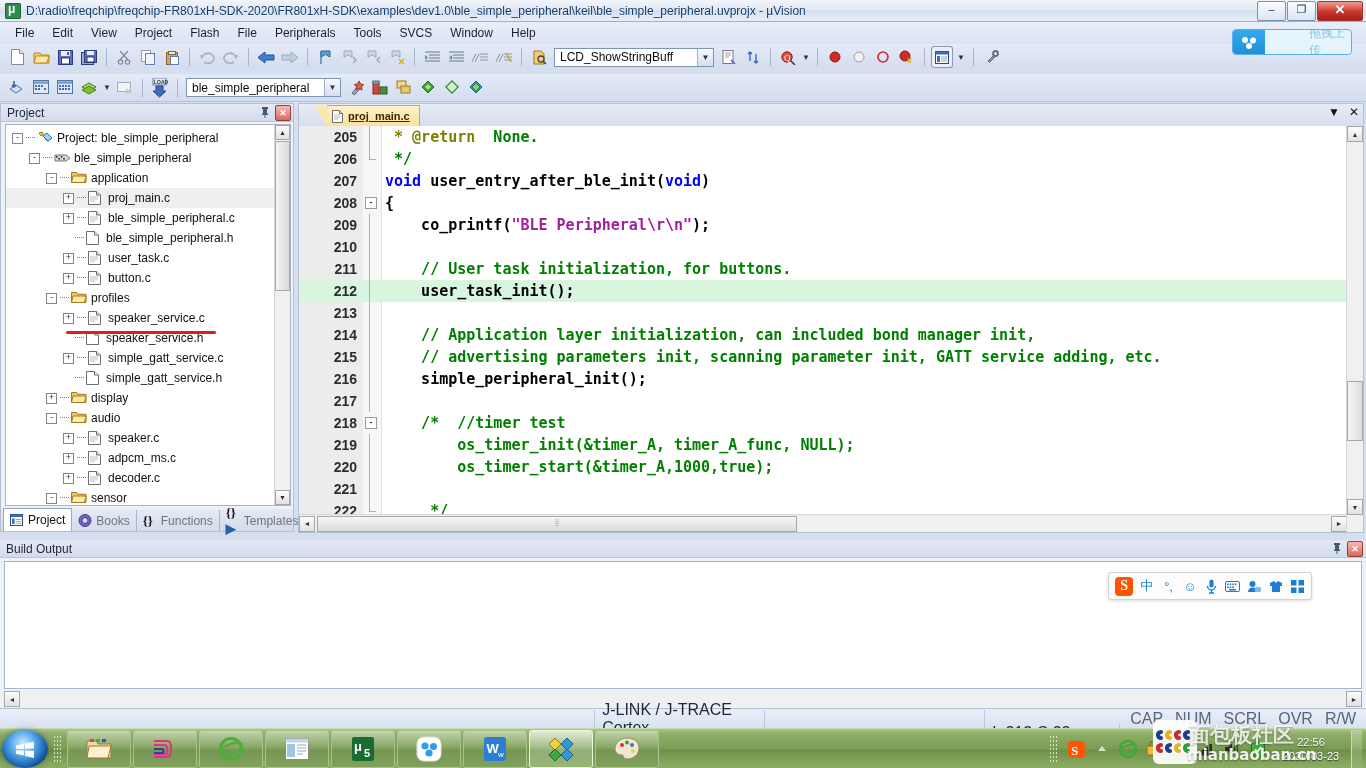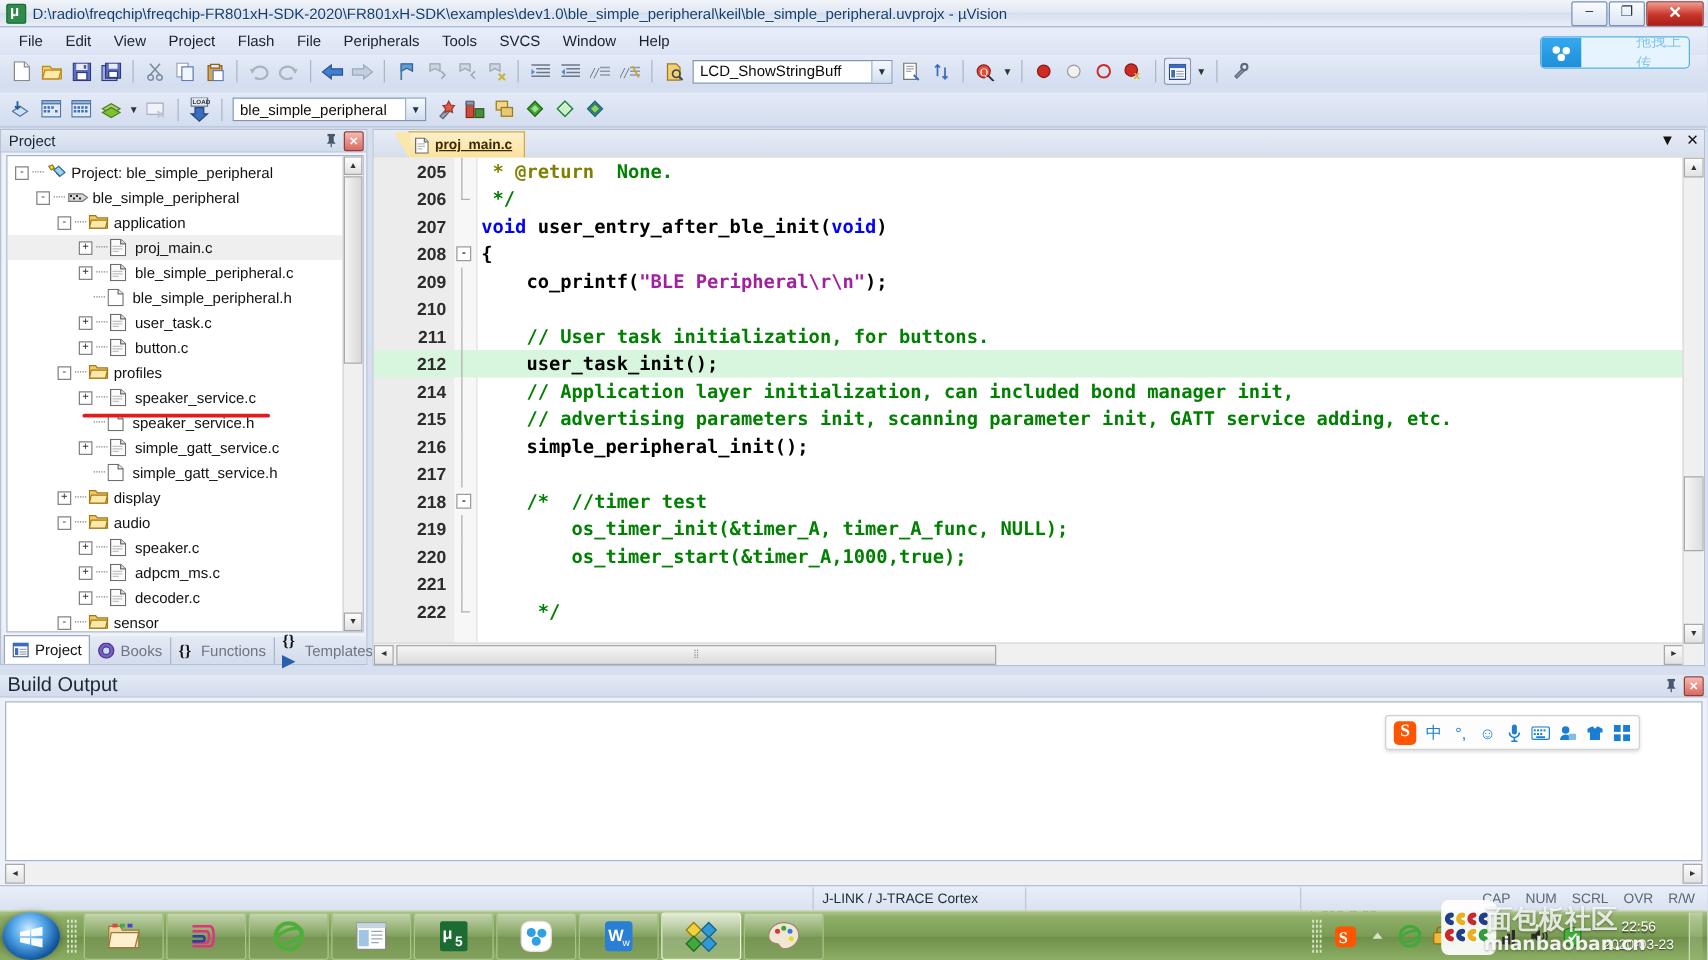--- a/index.html
+++ b/index.html
@@ -236,21 +236,21 @@
 
   
   .buildpanel{
     position:absolute;left:0;top:540px;width:1366px;height:168px;
     background:#eef1f7;box-sizing:border-box;
   }
   .bp-head{
     height:18px;display:flex;align-items:center;padding:0 3px 0 6px;box-sizing:border-box;
     background:linear-gradient(to bottom,#e3e9f4,#d2dcec);border-bottom:1px solid #b9c5d8;
   }
-  .bp-head .t{flex:1;font-size:16px;color:#1b2736;}
+  .bp-head .t{flex:1;font-size:12px;color:#1b2736;}
   .bp-body{
     position:absolute;left:4px;top:21px;right:4px;bottom:19px;background:#fff;border:1px solid #a8b5c9;box-sizing:border-box;
   }
   .bp-hscroll{position:absolute;left:4px;right:4px;bottom:1px;height:16px;background:#f0f0f0;display:flex;align-items:center;}
 
   
   .ime{
     position:absolute;left:1108px;top:572px;width:204px;height:28px;
     background:#fdfdfd;border:1px solid #d2d2d2;border-radius:3px;
     display:flex;align-items:center;gap:6px;padding:0 6px;box-sizing:border-box;
@@ -258,21 +258,21 @@
   }
   .ime .logo{width:19px;height:19px;background:#ff5500;border-radius:4px;color:#fff;font-size:14px;font-weight:bold;
     display:flex;align-items:center;justify-content:center;font-family:"Liberation Serif",serif;}
   .ime .it{color:#1a7fd4;font-size:13px;display:flex;align-items:center;justify-content:center;width:16px;}
 
   
   .statusbar{
     position:absolute;left:0;top:708px;width:1366px;height:20px;
     background:linear-gradient(to bottom,#eaeff8,#dae2f0);
     border-top:1px solid #b4c0d4;display:flex;align-items:center;box-sizing:border-box;
-    font-size:11px;color:#1d2938;
+    font-size:16px;color:#1d2938;
   }
   .sb-cell{height:18px;display:flex;align-items:center;padding:0 7px;border-right:1px solid #bcc7d8;}
   .sb-flex{flex:1;}
   .sb-flags{display:flex;gap:12px;padding:0 10px;color:#5b6675;}
 
   
   .taskbar{
     position:absolute;left:0;top:728px;width:1366px;height:40px;
     background:linear-gradient(to bottom,#aec48c 0%,#8fae68 12%,#7a9c55 50%,#6e9049 52%,#8eb066 100%);
     border-top:1px solid #c9dcb0;display:flex;align-items:center;
@@ -1026,20 +1026,21 @@
       <div class="foldcol"></div>
       <div class="code-lines" id="codelines">
           <div class="cl"><span class="num">205</span><span class="bar"></span><span class="txt"><span class="doc"> * </span><span class="doc">@return</span><span class="docg">  None.</span></span></div>
           <div class="cl"><span class="num">206</span><span class="barend"></span><span class="txt"><span class="docg"> */</span></span></div>
           <div class="cl"><span class="num">207</span><span class="txt"><span class="kw">void</span><span> user_entry_after_ble_init(</span><span class="kw">void</span><span>)</span></span></div>
           <div class="cl"><span class="num">208</span><span class="fold">-</span><span class="txt"><span>{</span></span></div>
           <div class="cl"><span class="num">209</span><span class="bar"></span><span class="txt"><span>    co_printf(</span><span class="str">"BLE Peripheral\r\n"</span><span>);</span></span></div>
           <div class="cl"><span class="num">210</span><span class="bar"></span><span class="txt"></span></div>
           <div class="cl"><span class="num">211</span><span class="bar"></span><span class="txt"><span class="cmt">    // User task initialization, for buttons.</span></span></div>
           <div class="cl hl"><span class="num">212</span><span class="bar"></span><span class="txt"><span>    user_task_init();</span></span></div>
+          <div class="cl"><span class="num">213</span><span class="bar"></span><span class="txt"></span></div>
           <div class="cl"><span class="num">214</span><span class="bar"></span><span class="txt"><span class="cmt">    // Application layer initialization, can included bond manager init,</span></span></div>
           <div class="cl"><span class="num">215</span><span class="bar"></span><span class="txt"><span class="cmt">    // advertising parameters init, scanning parameter init, GATT service adding, etc.</span></span></div>
           <div class="cl"><span class="num">216</span><span class="bar"></span><span class="txt"><span>    simple_peripheral_init();</span></span></div>
           <div class="cl"><span class="num">217</span><span class="bar"></span><span class="txt"></span></div>
           <div class="cl"><span class="num">218</span><span class="fold">-</span><span class="txt"><span class="cmt">    /*  //timer test</span></span></div>
           <div class="cl"><span class="num">219</span><span class="bar"></span><span class="txt"><span class="cmt">        os_timer_init(&amp;timer_A, timer_A_func, NULL);</span></span></div>
           <div class="cl"><span class="num">220</span><span class="bar"></span><span class="txt"><span class="cmt">        os_timer_start(&amp;timer_A,1000,true);</span></span></div>
           <div class="cl"><span class="num">221</span><span class="bar"></span><span class="txt"></span></div>
           <div class="cl"><span class="num">222</span><span class="barend"></span><span class="txt"><span class="cmt">     */</span></span></div>
         </div>

